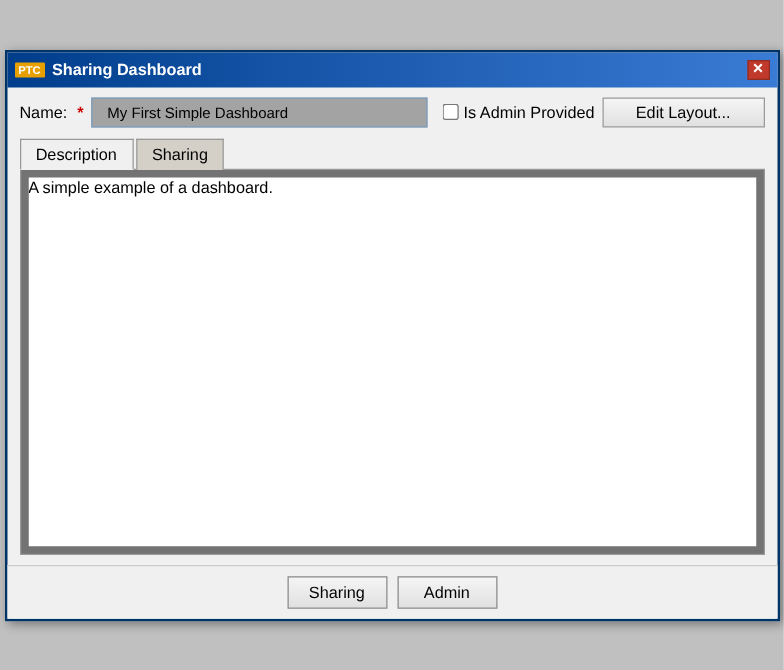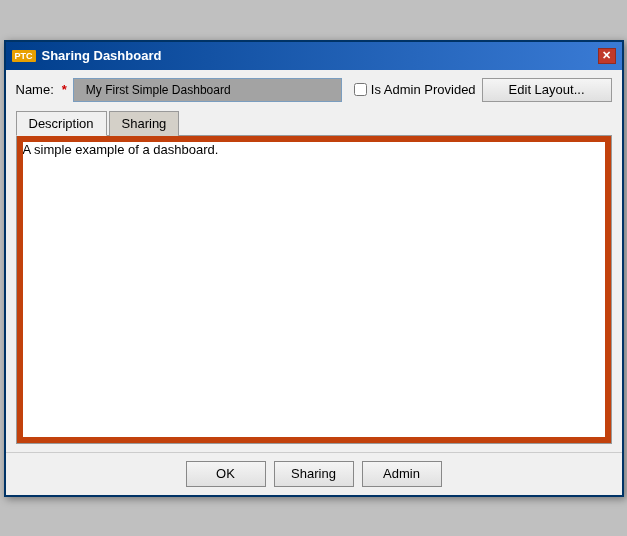--- a/index.html
+++ b/index.html
@@ -161,21 +161,21 @@
     .tab.active {
       background: #f0f0f0;
       border-bottom: 1px solid #f0f0f0;
       z-index: 1;
     }
 
     .tab-content {
       flex: 1;
       border: 1px solid #999;
       border-top: none;
-      background: #c2410c;
+      background: #737373;
       padding: 6px;
       justify-content: center;
     }
 
     .description-textarea {
       width: 100%;
       height: 100%;
       border: none;
       outline: none;
       resize: none;
@@ -241,18 +241,17 @@
         <div class="tab">Sharing</div>
       </div>
       <div class="tab-content tab-content-wrapper">
         <textarea class="description-textarea" style="">A simple example of a dashboard.</textarea>
       </div>
     </div>
 
   </div>
 
   <div class="dialog-footer">
-    <button class="footer-btn">OK</button>
     <button class="footer-btn">Sharing</button>
     <button class="footer-btn">Admin</button>
   </div>
 
 </div>
 
 </body></html>

